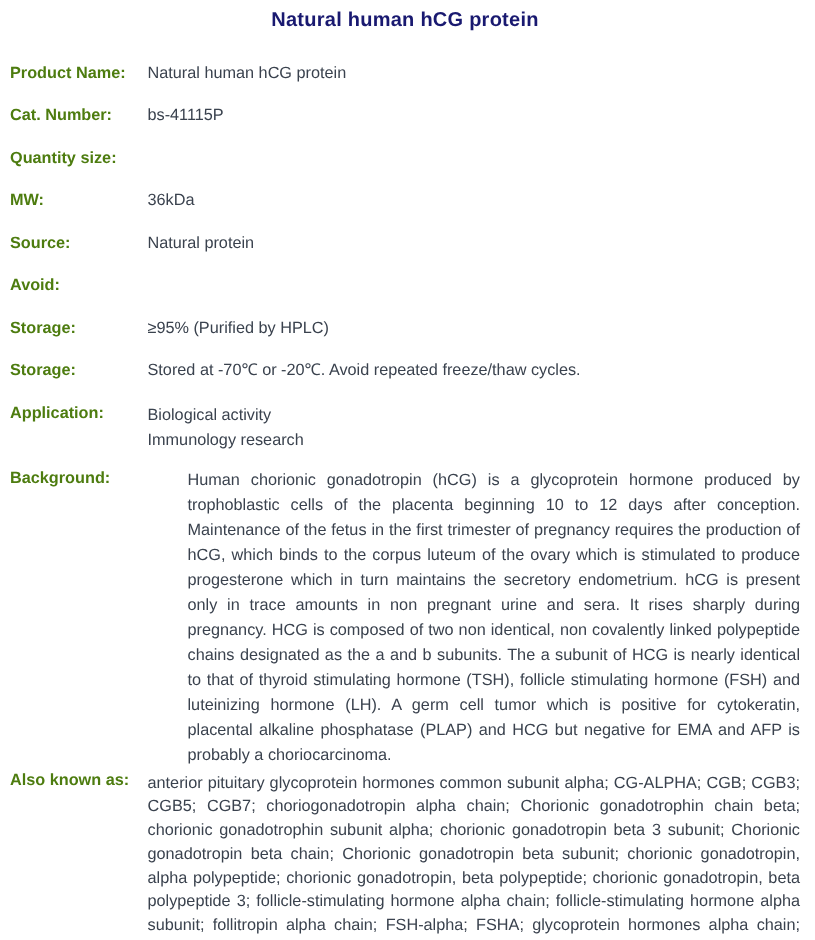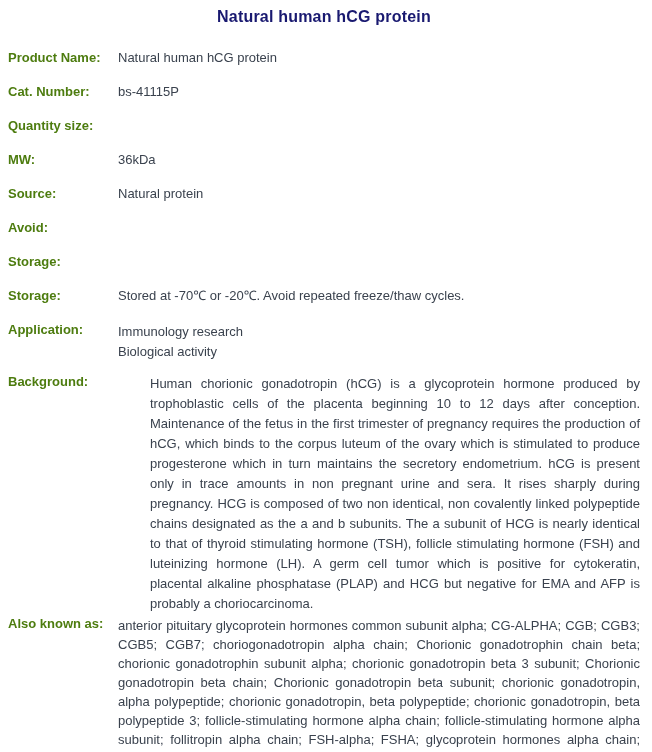--- a/index.html
+++ b/index.html
@@ -75,32 +75,33 @@
     <div class="label">Source:</div>
     <div class="value">Natural protein</div>
   </div>
 
   <div class="row">
     <div class="label">Avoid:</div>
   </div>
 
   <div class="row">
     <div class="label">Storage:</div>
+    <div class="value">≥95% (Purified by HPLC)</div>
   </div>
 
   <div class="row">
     <div class="label">Storage:</div>
     <div class="value">Stored at -70℃ or -20℃. Avoid repeated freeze/thaw cycles.</div>
   </div>
 
   <div class="row multiline">
     <div class="label">Application:</div>
     <div class="value">
+      <div class="vline">Biological activity</div>
       <div class="vline">Immunology research</div>
-      <div class="vline">Biological activity</div>
     </div>
   </div>
 
   <div class="row para para-bg">
     <div class="label">Background:</div>
     <div class="value">Human chorionic gonadotropin (hCG) is a glycoprotein hormone produced by trophoblastic cells of the placenta beginning 10 to 12 days after conception. Maintenance of the fetus in the first trimester of pregnancy requires the production of hCG, which binds to the corpus luteum of the ovary which is stimulated to produce progesterone which in turn maintains the secretory endometrium. hCG is present only in trace amounts in non pregnant urine and sera. It rises sharply during pregnancy. HCG is composed of two non identical, non covalently linked polypeptide chains designated as the a and b subunits. The a subunit of HCG is nearly identical to that of thyroid stimulating hormone (TSH), follicle stimulating hormone (FSH) and luteinizing hormone (LH). A germ cell tumor which is positive for cytokeratin, placental alkaline phosphatase (PLAP) and HCG but negative for EMA and AFP is probably a choriocarcinoma.</div>
   </div>
 
   <div class="row para para-aka">
     <div class="label">Also known as:</div>

